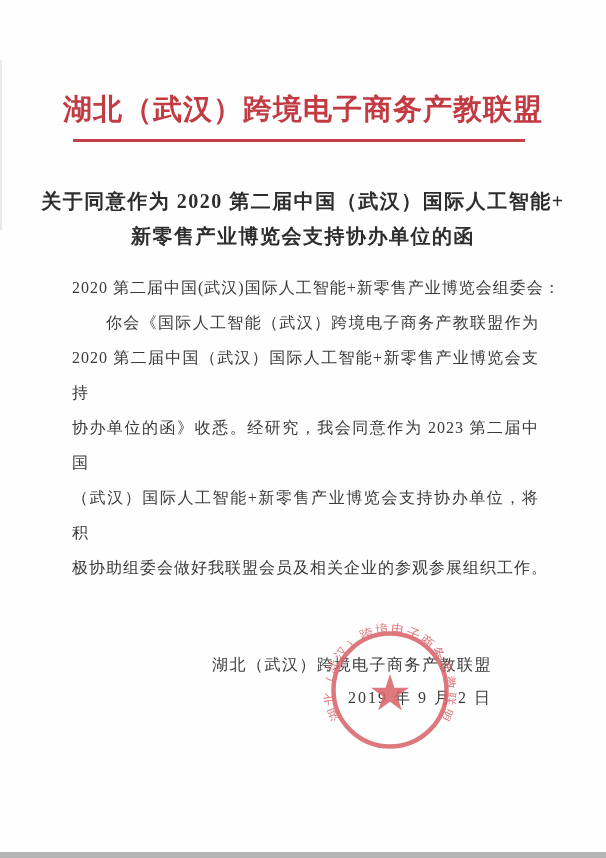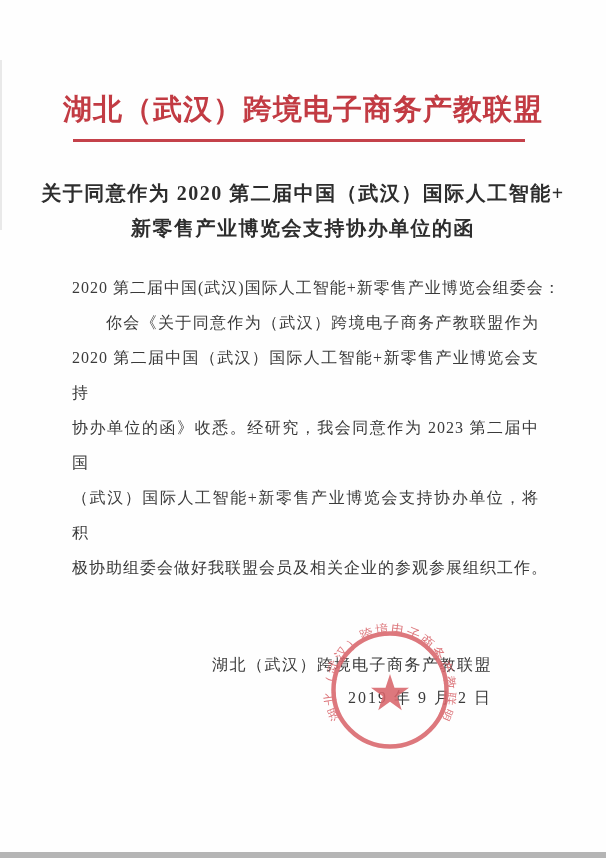--- a/index.html
+++ b/index.html
@@ -6,21 +6,21 @@
   body{width:606px;height:858px;background:#ffffff;overflow:hidden;
        font-family:"Liberation Serif","DejaVu Serif",serif;}
   .page{position:relative;width:606px;height:858px;background:#fefefe;padding-left:36px;}
 
   
   .letterhead{position:absolute;top:90px;left:0;width:606px;text-align:center;
     color:#c23b43;font-size:29px;font-weight:bold;letter-spacing:1px;white-space:nowrap;}
   .red-rule{position:absolute;top:139px;left:73px;width:452px;height:3px;background:#c4414a;}
 
   
-  .doc-title{position:absolute;top:176px;left:40px;width:526px;text-align:center;
+  .doc-title{position:absolute;top:184px;left:40px;width:526px;text-align:center;
     color:#2d2d2d;font-weight:bold;font-size:20px;line-height:35px;letter-spacing:1.5px;}
 
   
   .body-block{position:absolute;top:270px;left:72px;width:467px;color:#3a3a3a;
     font-size:16px;line-height:35px;}
   .line{letter-spacing:1px;white-space:nowrap;}
   .just{white-space:normal;text-align:justify;text-align-last:justify;}
   .indent{padding-left:34px;}
 
   
@@ -47,21 +47,21 @@
 
   <div class="red-rule"></div>
 
   <div class="doc-title">
     <div>关于同意作为 2020 第二届中国（武汉）国际人工智能+</div>
     <div>新零售产业博览会支持协办单位的函</div>
   </div>
 
   <div class="body-block">
     <div class="line">2020 第二届中国(武汉)国际人工智能+新零售产业博览会组委会：</div>
-    <div class="line just indent">你会《关于同意作为（武汉）跨境电子商务产教联盟作为</div>
+    <div class="line just indent">你会《国际人工智能（武汉）跨境电子商务产教联盟作为</div>
     <div class="line just">2020 第二届中国（武汉）国际人工智能+新零售产业博览会支持</div>
     <div class="line just">协办单位的函》收悉。经研究，我会同意作为 2023 第二届中国</div>
     <div class="line just">（武汉）国际人工智能+新零售产业博览会支持协办单位，将积</div>
     <div class="line">极协助组委会做好我联盟会员及相关企业的参观参展组织工作。</div>
   </div>
 
   <div class="closing">
     <div class="org">湖北（武汉）跨境电子商务产教联盟</div>
     <div class="date">2019 年 9 月 2 日</div>
   </div>

